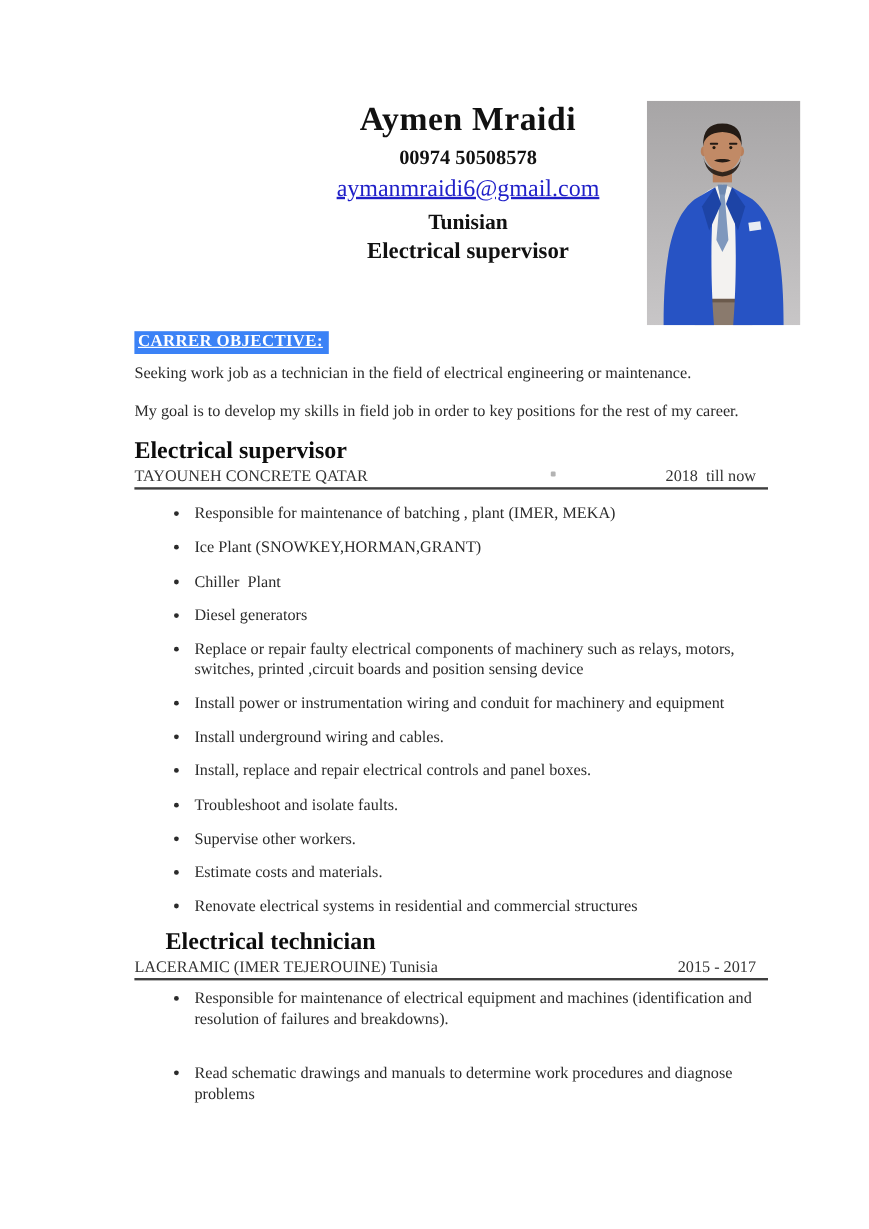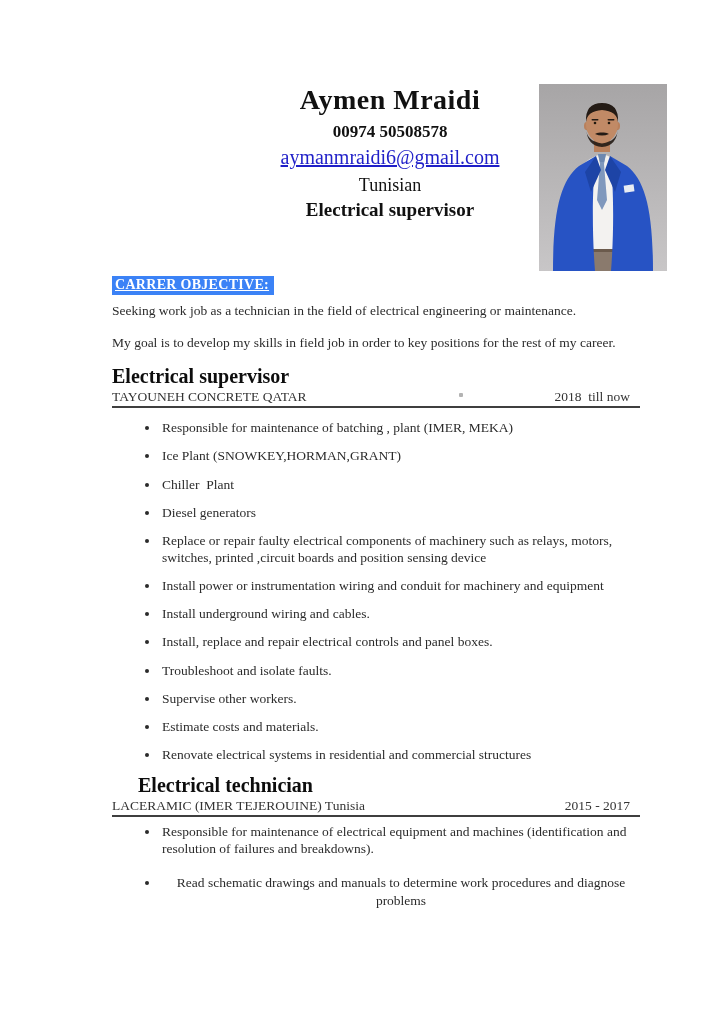--- a/index.html
+++ b/index.html
@@ -26,21 +26,21 @@
   .name  { font-size: 28px; font-weight: bold; letter-spacing: .5px; line-height: 1.1; }
   .phone { font-size: 17px; font-weight: bold; margin-top: 6px; }
   .email {
     font-size: 20px;
     color: #1f1fc8;
     text-decoration: underline;
     display: inline-block;
     margin-top: 4px;
     cursor: pointer;
   }
-  .nationality { font-size: 18px; font-weight: normal; margin-top: 6px; }
+  .nationality { font-size: 18px; font-weight: bold; margin-top: 6px; }
   .job-title   { font-size: 19px; font-weight: bold; margin-top: 3px; }
 
   
   .photo {
     position: absolute;
     left: 539px;
     top: 84px;
     width: 128px;
     height: 187px;
   }
@@ -106,21 +106,21 @@
     margin: 11px 0 0 0;
     padding-left: 48px;
   }
   .bullets li {
     margin-bottom: 11px;
     line-height: 1.27;
     padding-left: 2px;
     white-space: pre-wrap;
   }
   .bullets2 { margin-top: 6px; }
-  .bullets2 li.gap-top { margin-top: 17px; text-align: center; }
+  .bullets2 li.gap-top { margin-top: 28px; }
 </style>
 </head>
 <body>
 
 <div class="page">
 
   <div class="header-text">
     <div class="name">Aymen Mraidi</div>
     <div class="phone">00974 50508578</div>
     <div>

